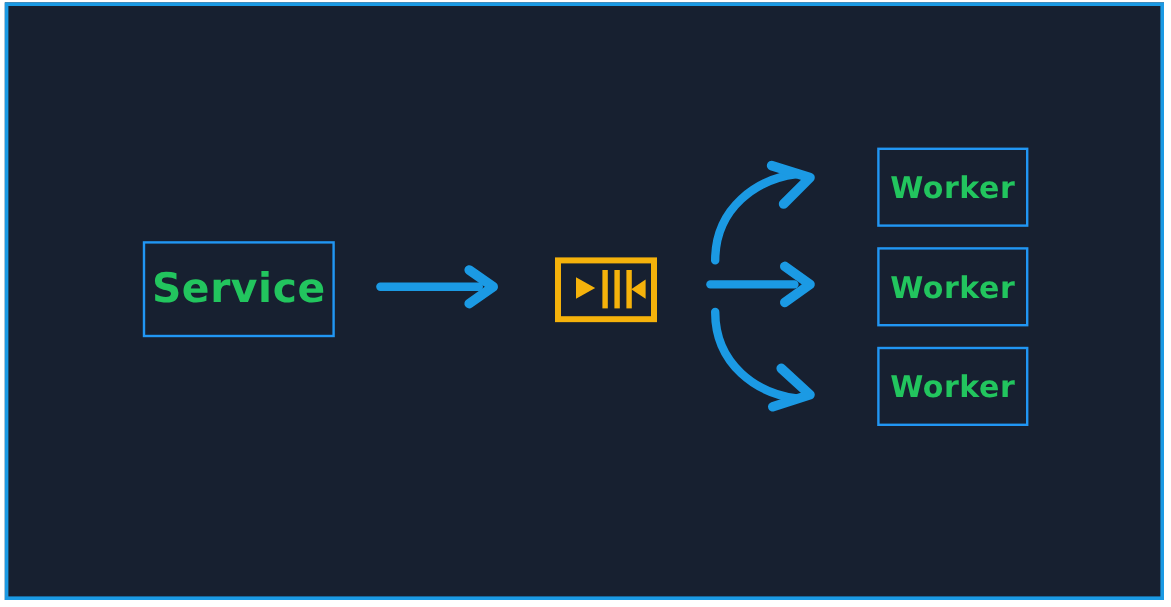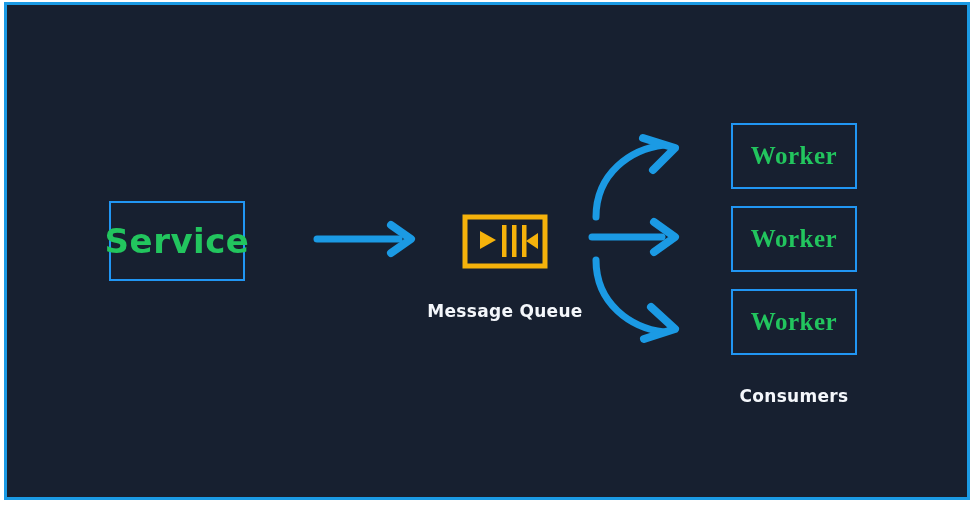--- a/index.html
+++ b/index.html
@@ -42,23 +42,23 @@
     color: #f4f7fb;
     font-family: "DejaVu Sans", sans-serif;
     font-weight: 700;
     font-size: 17px;
     letter-spacing: 0.3px;
     text-align: center;
     white-space: nowrap;
   }
   
   #service-box {
-    left: 102px;
+    left: 112px;
     top: 196px;
-    width: 136px;
+    width: 160px;
     height: 80px;
   }
   #service-box .node-label { font-size: 34px; }
   #producer-caption {
     left: 112px;
     top: 308px;
     width: 160px;
   }
   
   #mq-icon-wrap {
@@ -71,21 +71,21 @@
   #mq-caption {
     left: 408px;
     top: 296px;
     width: 180px;
   }
   
   .worker-box { width: 126px; height: 66px; left: 724px; }
   #worker-box-0 { top: 118px; }
   #worker-box-1 { top: 201px; }
   #worker-box-2 { top: 284px; }
-  .worker-box .node-label { font-size: 25px; font-family: Liberation Serif, serif; }
+  .worker-box .node-label { font-size: 25px; }
   #consumers-caption {
     left: 697px;
     top: 381px;
     width: 180px;
   }
   
   #arrow-layer {
     position: absolute;
     left: 0;
     top: 0;
@@ -129,26 +129,24 @@
   <div id="mq-icon-wrap">
     <svg viewBox="0 0 86 55" width="86" height="55" xmlns="http://www.w3.org/2000/svg">
       <rect x="3" y="3" width="80" height="49" fill="none" stroke="#f5b20b" stroke-width="5"></rect>
       <polygon points="18,17 34,26 18,35" fill="#f5b20b"></polygon>
       <rect x="40" y="11" width="4.5" height="32" fill="#f5b20b"></rect>
       <rect x="50" y="11" width="4.5" height="32" fill="#f5b20b"></rect>
       <rect x="60" y="11" width="4.5" height="32" fill="#f5b20b"></rect>
       <polygon points="76,19 76,35 64,27" fill="#f5b20b"></polygon>
     </svg>
   </div>
-  <div class="caption" id="mq-caption">Message Queue</div>
 
   <div class="node-box worker-box" id="worker-box-0">
     <span class="node-label">Worker</span>
   </div>
   <div class="node-box worker-box" id="worker-box-1">
     <span class="node-label">Worker</span>
   </div>
   <div class="node-box worker-box" id="worker-box-2">
     <span class="node-label">Worker</span>
   </div>
-  <div class="caption" id="consumers-caption">Consumers</div>
 
 </div>
 
 </body></html>

